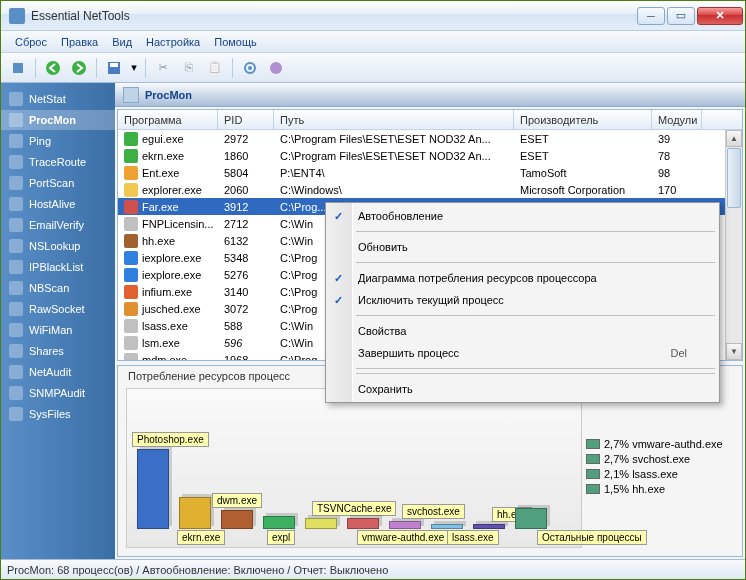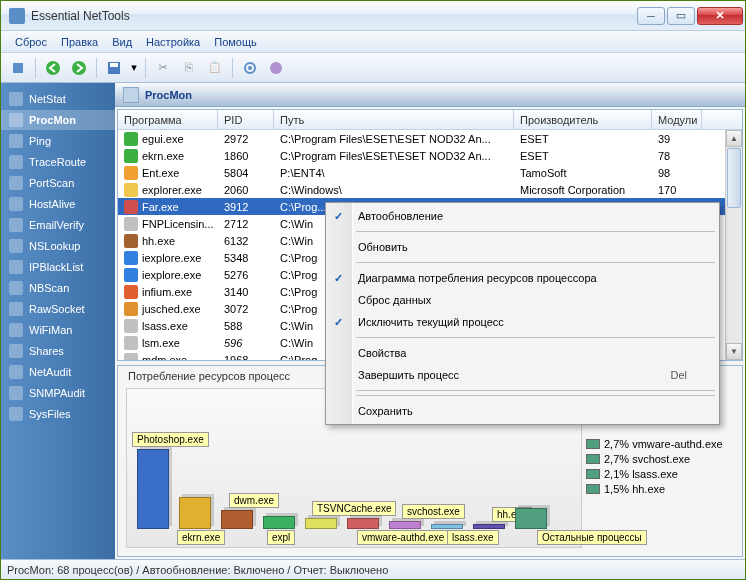--- a/index.html
+++ b/index.html
@@ -306,21 +306,21 @@
         </div>
       </div>
       <div class="chartwrap">
         <div class="chartlabel">Потребление ресурсов процесс</div>
         <div class="chartarea" id="chartarea">
             <div class="bar3d" style="left: 10px; width: 32px; height: 80px; background: rgb(58, 110, 199); border: 1px solid rgba(0, 0, 0, 0.3); box-shadow: rgba(0, 0, 0, 0.15) 3px -3px 0px;"></div>
             <div class="bartag" style="left: 5px; bottom: 100px;">Photoshop.exe</div>
             <div class="bar3d" style="left: 52px; width: 32px; height: 32px; background: rgb(224, 176, 48); border: 1px solid rgba(0, 0, 0, 0.3); box-shadow: rgba(0, 0, 0, 0.15) 3px -3px 0px;"></div>
             <div class="bartag" style="left: 50px; bottom: 2px;">ekrn.exe</div>
             <div class="bar3d" style="left: 94px; width: 32px; height: 18.6667px; background: rgb(176, 96, 48); border: 1px solid rgba(0, 0, 0, 0.3); box-shadow: rgba(0, 0, 0, 0.15) 3px -3px 0px;"></div>
-            <div class="bartag" style="left: 102px; bottom: 38.6667px;">dwm.exe</div>
+            <div class="bartag" style="left: 85px; bottom: 38.6667px;">dwm.exe</div>
             <div class="bar3d" style="left: 136px; width: 32px; height: 13.3333px; background: rgb(60, 176, 96); border: 1px solid rgba(0, 0, 0, 0.3); box-shadow: rgba(0, 0, 0, 0.15) 3px -3px 0px;"></div>
             <div class="bartag" style="left: 140px; bottom: 2px;">expl</div>
             <div class="bar3d" style="left: 178px; width: 32px; height: 10.6667px; background: rgb(224, 224, 96); border: 1px solid rgba(0, 0, 0, 0.3); box-shadow: rgba(0, 0, 0, 0.15) 3px -3px 0px;"></div>
             <div class="bartag" style="left: 185px; bottom: 30.6667px;">TSVNCache.exe</div>
             <div class="bar3d" style="left: 220px; width: 32px; height: 10.6667px; background: rgb(208, 96, 96); border: 1px solid rgba(0, 0, 0, 0.3); box-shadow: rgba(0, 0, 0, 0.15) 3px -3px 0px;"></div>
             <div class="bartag" style="left: 230px; bottom: 2px;">vmware-authd.exe</div>
             <div class="bar3d" style="left: 262px; width: 32px; height: 8px; background: rgb(192, 128, 208); border: 1px solid rgba(0, 0, 0, 0.3); box-shadow: rgba(0, 0, 0, 0.15) 3px -3px 0px;"></div>
             <div class="bartag" style="left: 275px; bottom: 28px;">svchost.exe</div>
             <div class="bar3d" style="left: 304px; width: 32px; height: 5.33333px; background: rgb(128, 192, 224); border: 1px solid rgba(0, 0, 0, 0.3); box-shadow: rgba(0, 0, 0, 0.15) 3px -3px 0px;"></div>
             <div class="bartag" style="left: 320px; bottom: 2px;">lsass.exe</div>
@@ -363,23 +363,20 @@
       <div class="mi sep"></div>
       <div class="mi">
         <span>Обновить</span>
       </div>
       <div class="mi sep"></div>
       <div class="mi">
         <span class="chk">✓</span>
         <span>Диаграмма потребления ресурсов процессора</span>
       </div>
       <div class="mi">
-        <span>Сброс данных</span>
-      </div>
-      <div class="mi">
         <span class="chk">✓</span>
         <span>Исключить текущий процесс</span>
       </div>
       <div class="mi sep"></div>
       <div class="mi">
         <span>Свойства</span>
       </div>
       <div class="mi">
         <span>Завершить процесс</span>
         <span class="accel">Del</span>

